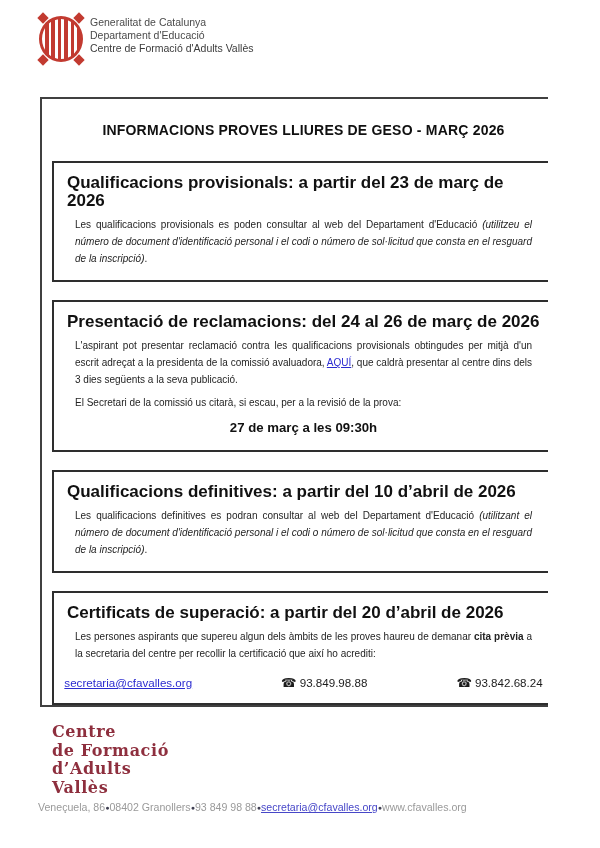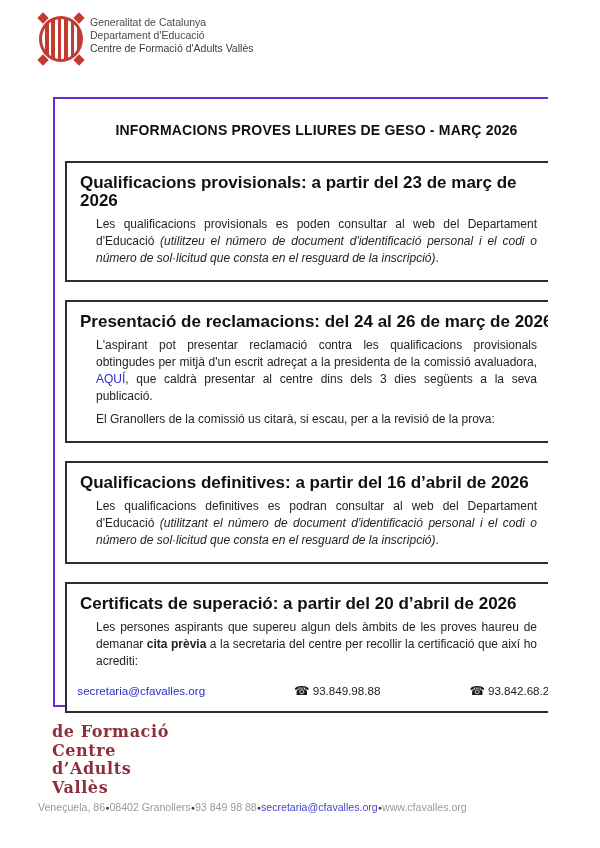--- a/index.html
+++ b/index.html
@@ -17,35 +17,35 @@
   .logo .circle{
     position:absolute;top:3px;left:1px;width:38px;height:40px;border-radius:50%;
     border:3px solid #c23a30;
     background:repeating-linear-gradient(90deg,#ffffff 0 3px,#c23a30 3px 6.5px);
   }
   .head-lines{font-size:10.5px;line-height:13px;color:#4b4b4b;padding-top:3px;}
   .head-lines .bold{font-weight:normal;color:#3c3c3c;}
 
   
   .red-frame{
-    position:absolute;top:97px;left:53px;width:527px;height:610px;
-    border:2px solid #6d28d9;box-sizing:border-box;padding:0 10px;
+    position:absolute;top:97px;left:40px;width:527px;height:610px;
+    border:2px solid #404040;box-sizing:border-box;padding:0 10px;
   }
   .doc-title{
     height:62px;display:flex;align-items:center;justify-content:center;
     font-weight:bold;font-size:14px;color:#101010;letter-spacing:.2px;text-align:center;
   }
   .notice{
     border:2px solid #2e2e2e;padding:11px 13px 13px;margin-bottom:18px;background:#fff;
   }
   .notice h3{margin:0;font-size:17px;line-height:18px;color:#111;font-weight:bold;}
-  .notice p{margin:6px 16px 0;font-size:12px;line-height:17px;text-align:justify;color:#242424;}
+  .notice p{margin:6px 8px 0;font-size:10px;line-height:17px;text-align:justify;color:#242424;}
   .italic{font-style:italic;}
   .b{font-weight:bold;}
-  a.link{color:#2b2bd0;cursor:pointer;}
+  a.link{color:#2b2bd0;text-decoration:underline;cursor:pointer;}
   .highlight{
     margin-top:8px;text-align:center;font-weight:bold;font-size:13.2px;color:#111;line-height:18px;
   }
   .contact-row{
     display:flex;justify-content:center;align-items:center;gap:46px;
     margin-top:13px;font-size:11.6px;white-space:nowrap;
   }
   .phone{color:#1c1c1c;margin-left:43px;}
   .phone .ph-icon{font-size:12.5px;margin-right:3px;}
 
@@ -90,43 +90,44 @@
     <div class="doc-title">INFORMACIONS PROVES LLIURES DE GESO - MARÇ 2026</div>
 
     <section class="notice">
       <h3>Qualificacions provisionals: a partir del 23 de març de 2026</h3>
       <p><span>Les qualificacions provisionals es poden consultar al web del Departament d'Educació </span><span class="italic">(utilitzeu el número de document d'identificació personal i el codi o número de sol·licitud que consta en el resguard de la inscripció)</span><span>.</span></p>
     </section>
 
     <section class="notice">
       <h3>Presentació de reclamacions: del 24 al 26 de març de 2026</h3>
       <p><span>L'aspirant pot presentar reclamació contra les qualificacions provisionals obtingudes per mitjà d'un escrit adreçat a la presidenta de la comissió avaluadora, </span><a class="link">AQUÍ</a><span>, que caldrà presentar al centre dins dels 3 dies següents a la seva publicació.</span></p>
-      <p>El Granollers de la comissió us citarà, si escau, per a la revisió de la prova:</p>
+      <p>El Secretari de la comissió us citarà, si escau, per a la revisió de la prova:</p>
+      <div class="highlight">27 de març a les 09:30h</div>
     </section>
 
     <section class="notice">
-      <h3>Qualificacions definitives: a partir del 16 d’abril de 2026</h3>
+      <h3>Qualificacions definitives: a partir del 10 d’abril de 2026</h3>
       <p><span>Les qualificacions definitives es podran consultar al web del Departament d'Educació </span><span class="italic">(utilitzant el número de document d'identificació personal i el codi o número de sol·licitud que consta en el resguard de la inscripció)</span><span>.</span></p>
     </section>
 
     <section class="notice">
       <h3>Certificats de superació: a partir del 20 d’abril de 2026</h3>
       <p><span>Les persones aspirants que supereu algun dels àmbits de les proves haureu de demanar </span><span class="b">cita prèvia</span><span> a la secretaria del centre per recollir la certificació que així ho acrediti:</span></p>
       <div class="contact-row">
         <a class="link">secretaria@cfavalles.org</a>
         <span class="phone"><span class="ph-icon">☎</span><span>93.849.98.88</span></span>
         <span class="phone"><span class="ph-icon">☎</span><span>93.842.68.24</span></span>
       </div>
     </section>
 
   </div>
 
   <div class="footer-brand">
+    <div>Centre</div>
     <div>de Formació</div>
-    <div>Centre</div>
     <div>d’Adults</div>
     <div>Vallès</div>
   </div>
 
   <div class="footer-strip">
     <span>Veneçuela, 86</span>
     <span class="bullet">●</span>
     <span>08402 Granollers</span>
     <span class="bullet">●</span>
     <span>93 849 98 88</span>

